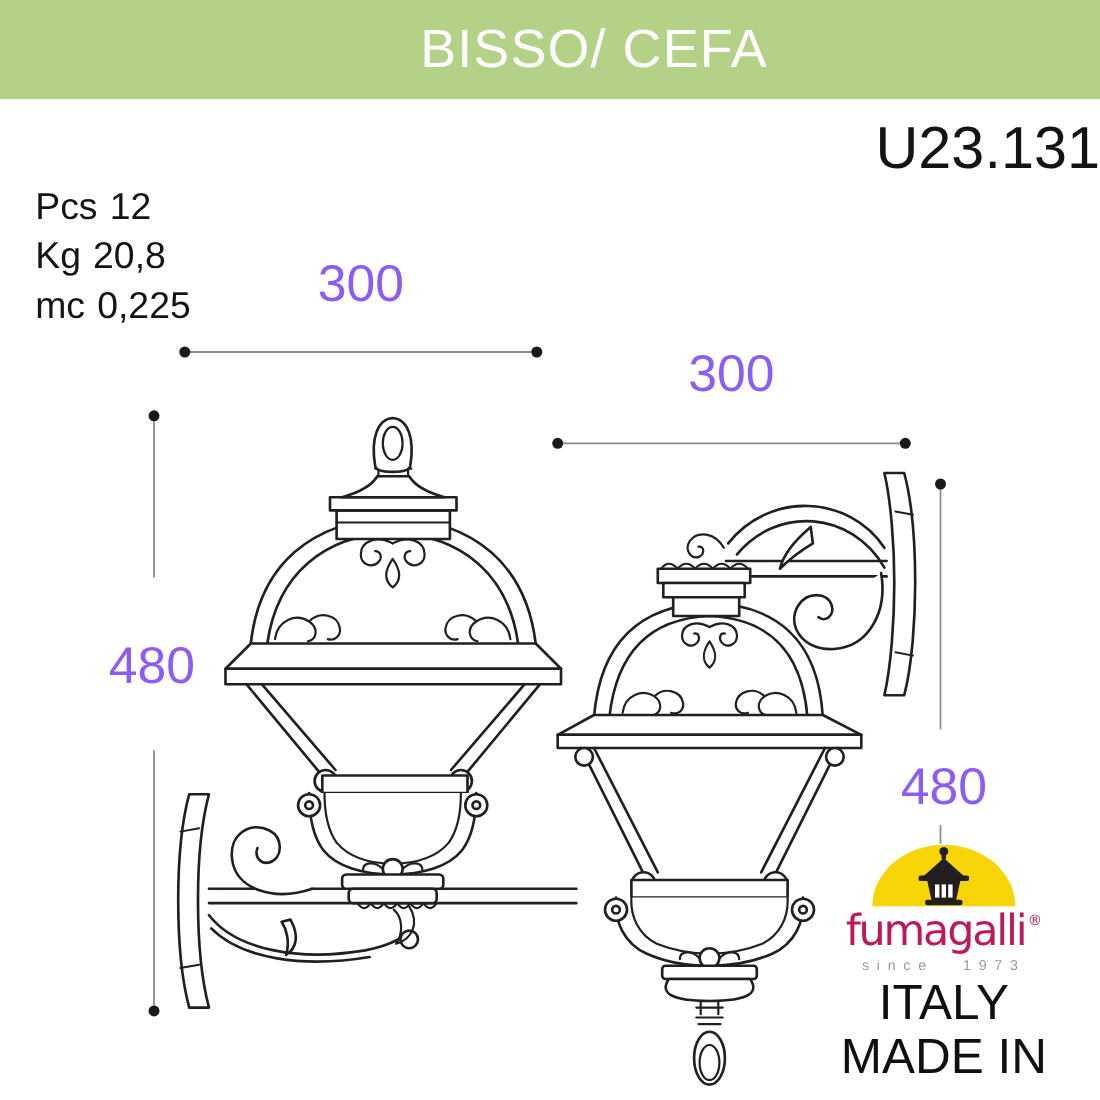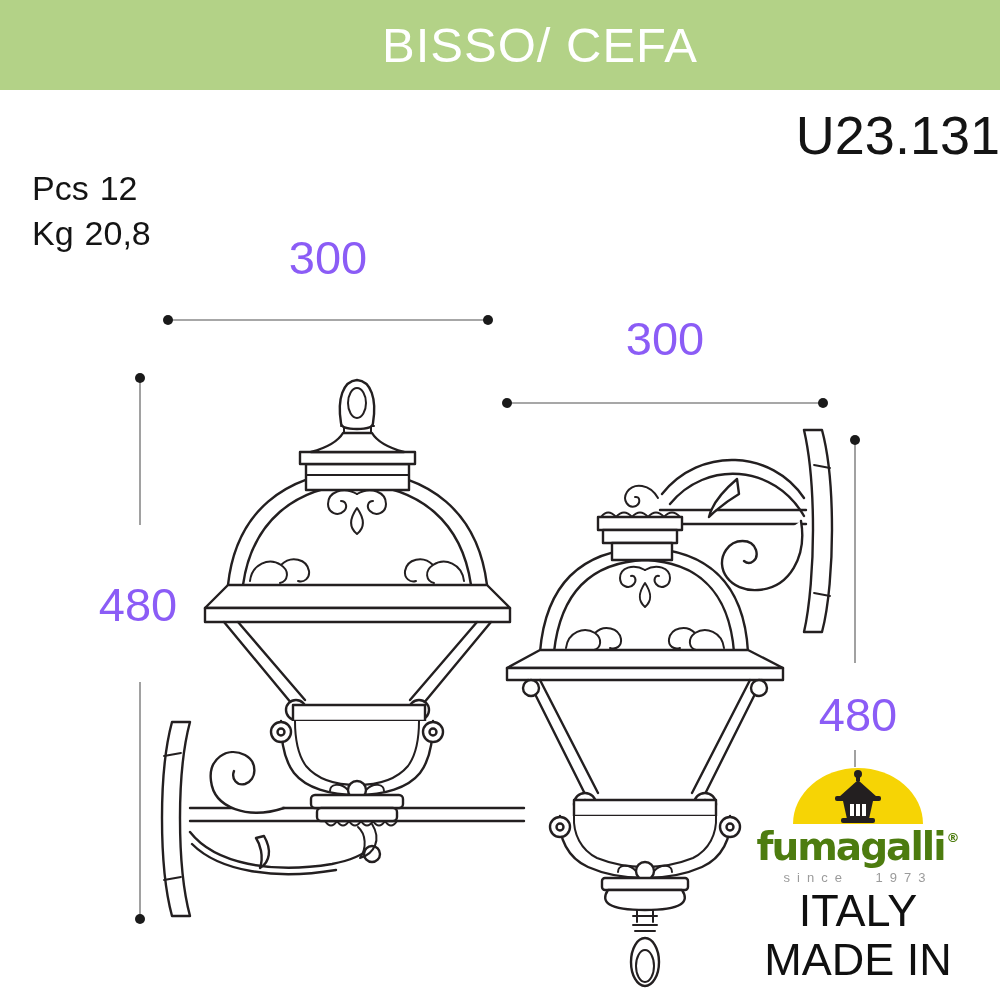--- a/index.html
+++ b/index.html
@@ -13,40 +13,41 @@
   .specs{position:absolute;left:32px;top:166px;font-size:34px;line-height:45px;color:#141414;z-index:2;}
   .spec-line .v{margin-left:11px;}
   .dim{position:absolute;width:200px;text-align:center;font-size:47px;color:#8b5cf6;z-index:2;}
   .dim-w-left{left:228px;top:230px;}
   .dim-w-right{left:565px;top:311px;}
   .dim-h-left{left:38px;top:577px;}
   .dim-h-right{left:758px;top:687px;}
   .art{position:absolute;left:0;top:0;z-index:1;}
   .logo{position:absolute;left:745px;top:766px;width:226px;text-align:center;z-index:2;}
   .logo-dome{display:block;margin:0 auto;}
-  .brand{font-family:"DejaVu Sans", sans-serif;font-weight:700;font-size:39px;line-height:40px;
-         letter-spacing:-2px;color:#4d7c0f;margin-top:-6px;white-space:nowrap;}
+  .brand{font-family:"DejaVu Sans", sans-serif;font-weight:400;font-size:39px;line-height:40px;
+         letter-spacing:-2px;color:#be185d;margin-top:-6px;white-space:nowrap;}
   .brand .reg{font-size:13px;vertical-align:18px;letter-spacing:0;margin-left:2px;}
   .since{font-size:13px;letter-spacing:7px;word-spacing:16px;color:#9b9b9b;margin-top:3px;white-space:nowrap;}
   .madein{font-size:45px;line-height:46px;color:#101010;margin-top:3px;white-space:nowrap;}
 </style>
 </head>
 <body>
 
 <div class="page">
 
   <header class="titlebar">
     <span>BISSO/ CEFA</span>
   </header>
 
   <div class="model-code">U23.131</div>
 
   <div class="specs">
     <div class="spec-line"><span>Pcs</span><span class="v">12</span></div>
     <div class="spec-line"><span>Kg</span><span class="v">20,8</span></div>
+    <div class="spec-line"><span>mc</span><span class="v">0,225</span></div>
   </div>
 
   <div class="dim dim-w-left">300</div>
   <div class="dim dim-w-right">300</div>
   <div class="dim dim-h-left">480</div>
   <div class="dim dim-h-right">480</div>
 
   <svg class="art" width="1000" height="1000" viewBox="0 0 1000 1000">
 
     <g stroke="#8a8a8a" stroke-width="1.6">

